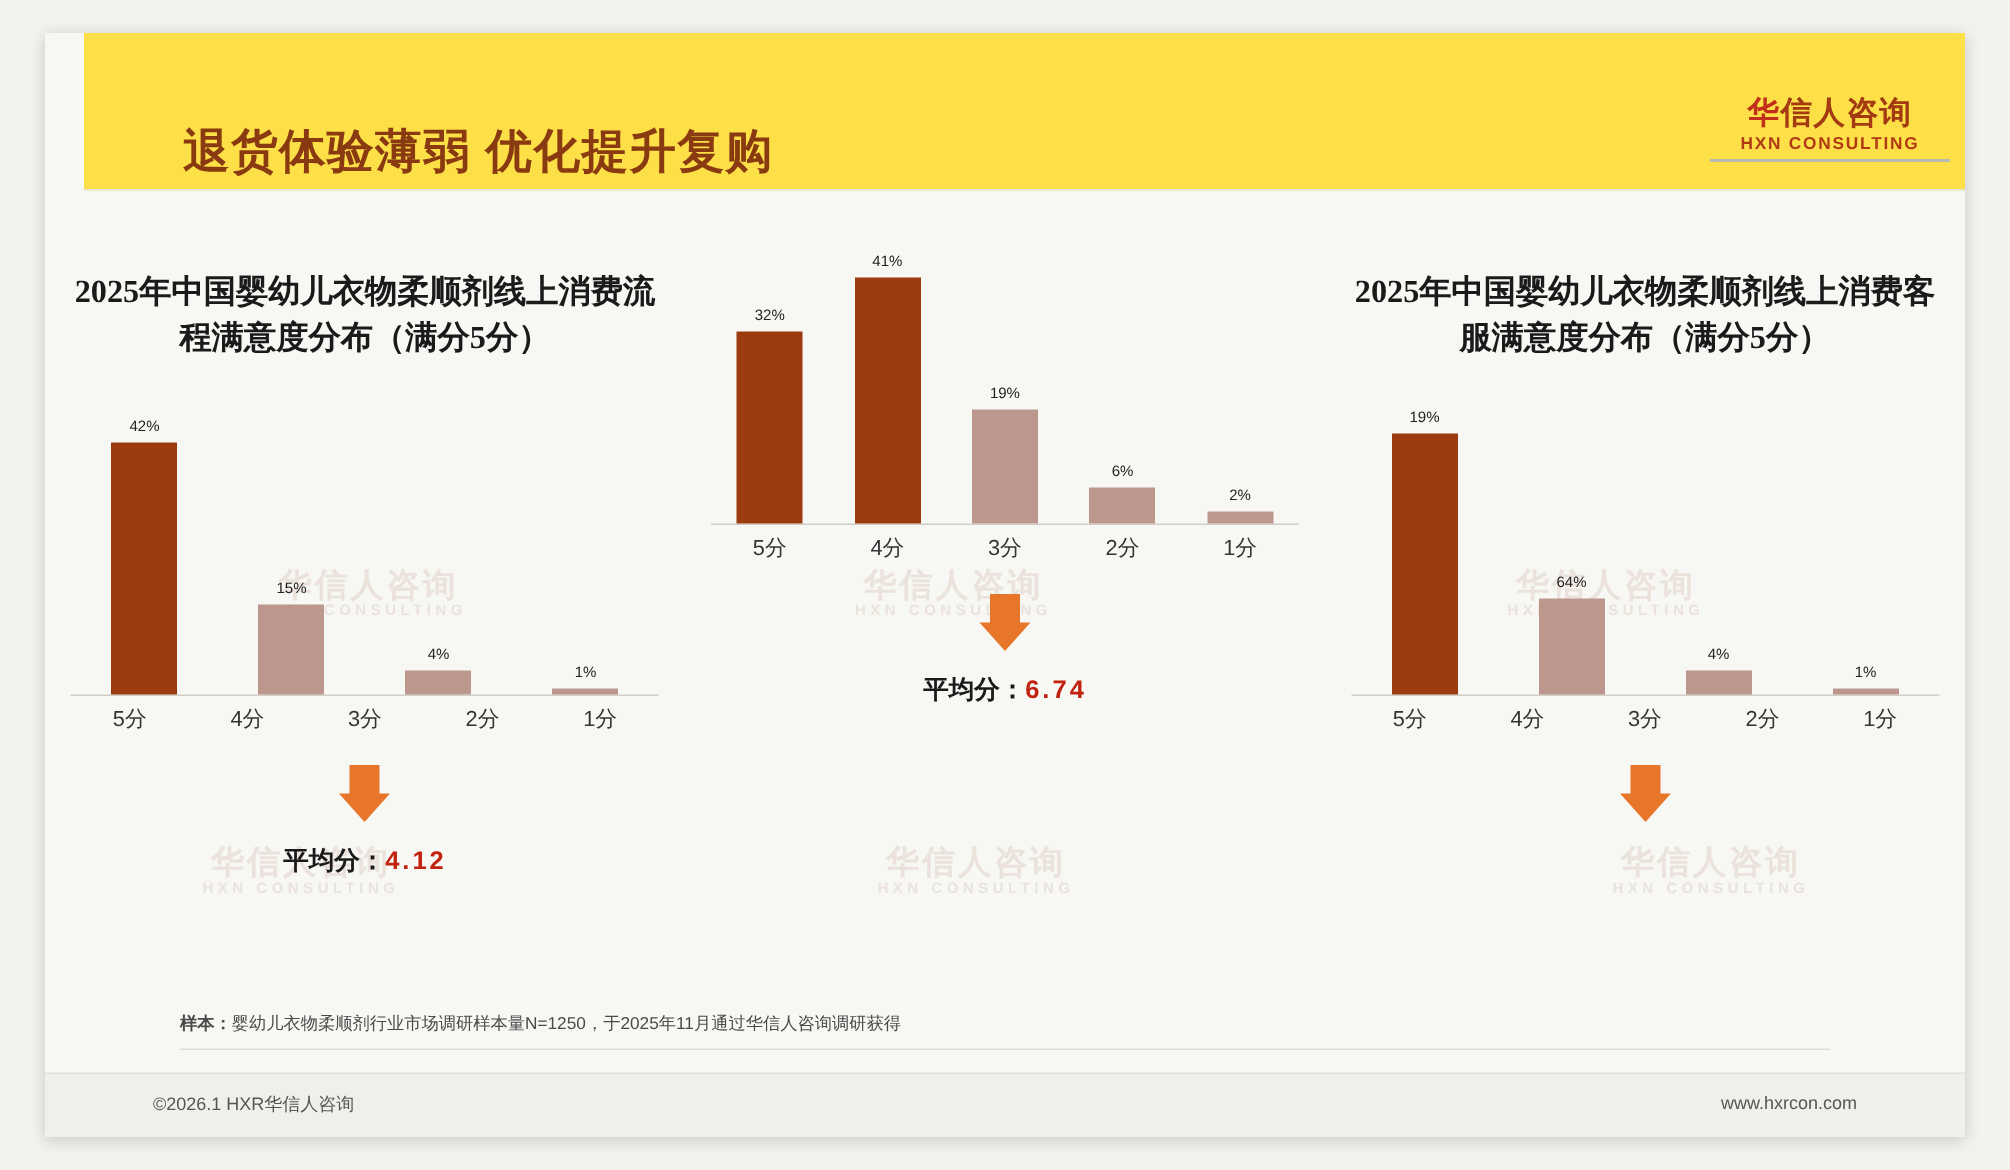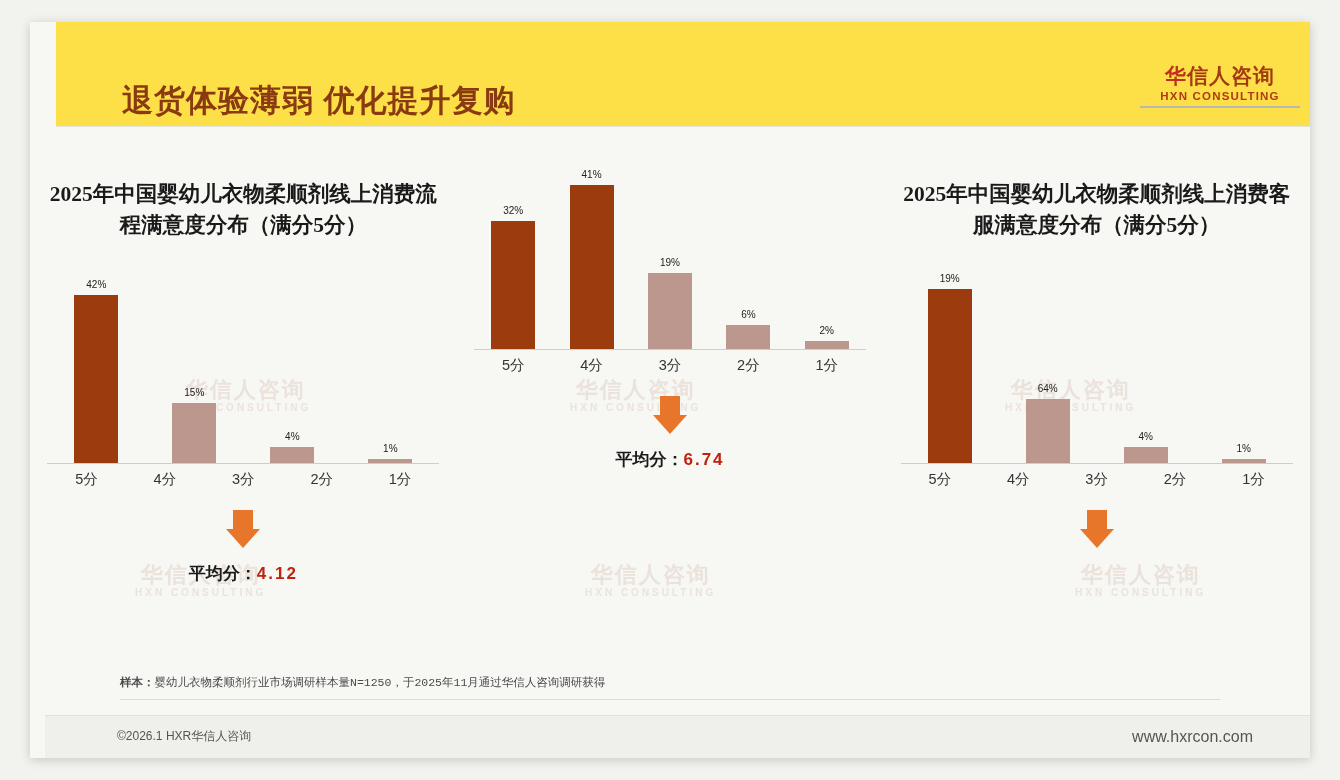--- a/index.html
+++ b/index.html
@@ -212,44 +212,43 @@
   
   .note {
     position: absolute;
     left: 90px;
     bottom: 58px;
     width: 1100px;
     font-size: 11.5px;
     color: #4a4a4a;
     border-bottom: 1px solid #dcdcd5;
     padding-bottom: 9px;
-    font-family: Liberation Mono, monospace;
   }
   .note .label { font-weight: bold; }
   .footer {
     position: absolute;
-    left: 15px;
+    left: 0;
     bottom: 0;
     width: 100%;
     height: 42px;
     background: #efefeb;
     border-top: 1px solid #e2e2dc;
   }
   .copyright {
     position: absolute;
     left: 72px;
     top: 12px;
     font-size: 12px;
     color: #555;
   }
   .site {
     position: absolute;
     right: 72px;
     top: 12px;
-    font-size: 16px;
+    font-size: 12px;
     color: #555;
   }
 </style>
 </head>
 <body>
 
 <div class="slide">
 
   <div class="header">
     <div class="title">退货体验薄弱 优化提升复购</div>

